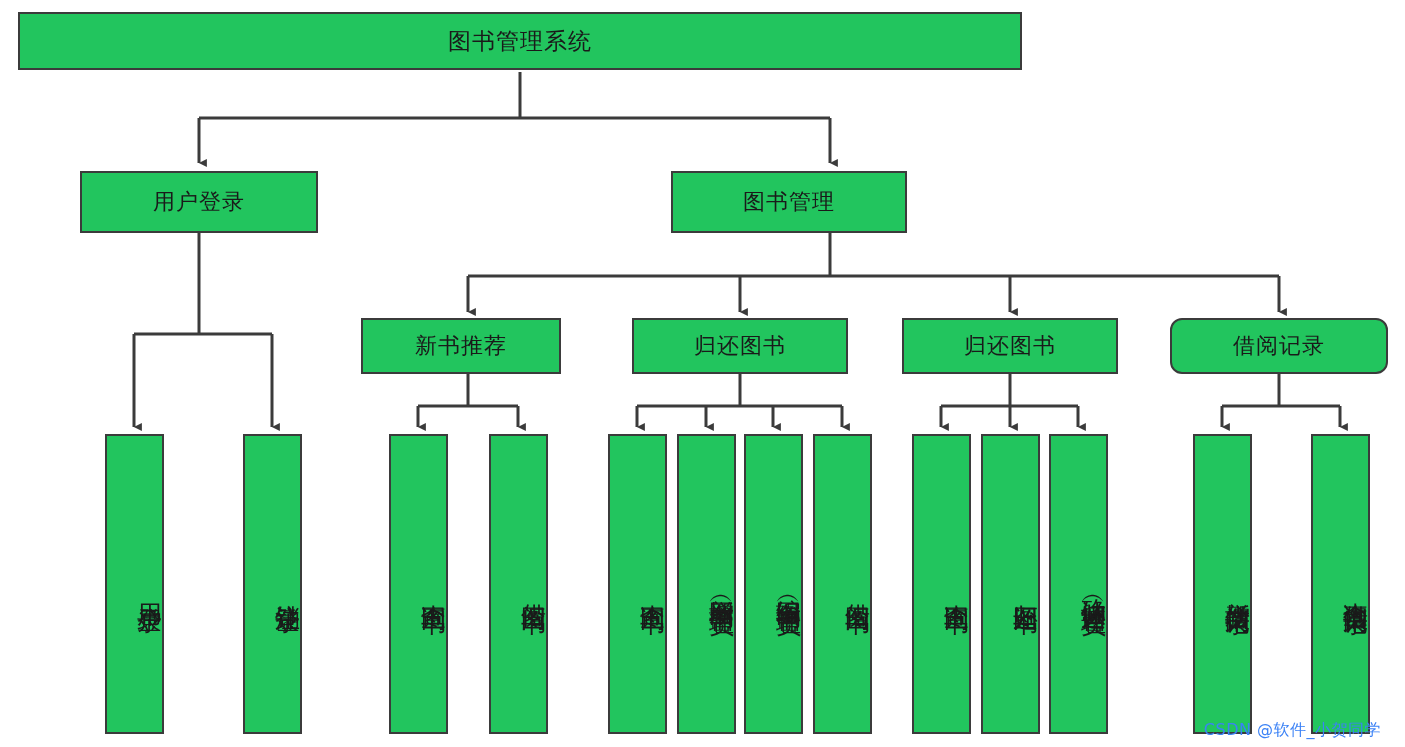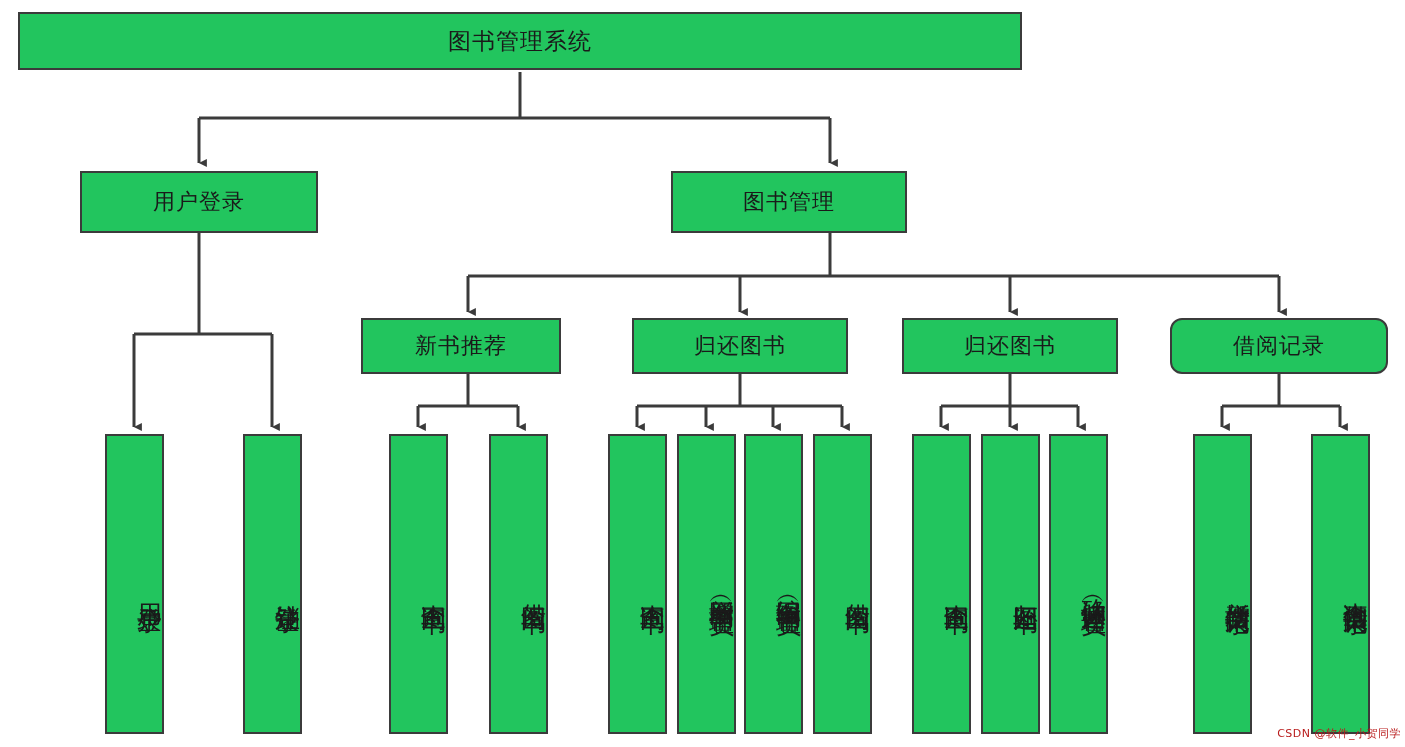--- a/index.html
+++ b/index.html
@@ -52,24 +52,24 @@
     font-size: 25px;
     line-height: 1.06;
     letter-spacing: 2px;
     padding-top: 8px;
     align-items: flex-start;
     justify-content: center;
     text-align: center;
   }
   .watermark {
     position: absolute;
-    right: 4px;
+    right: 24px;
     bottom: 6px;
-    font-size: 11px;
-    color: #b91c1c;
+    font-size: 16px;
+    color: #3b82f6;
     letter-spacing: 0.5px;
     white-space: nowrap;
     font-family: "DejaVu Sans", "Liberation Sans", sans-serif;
   }
 </style>
 </head>
 <body>
 
 <div id="diagram-root">
 

